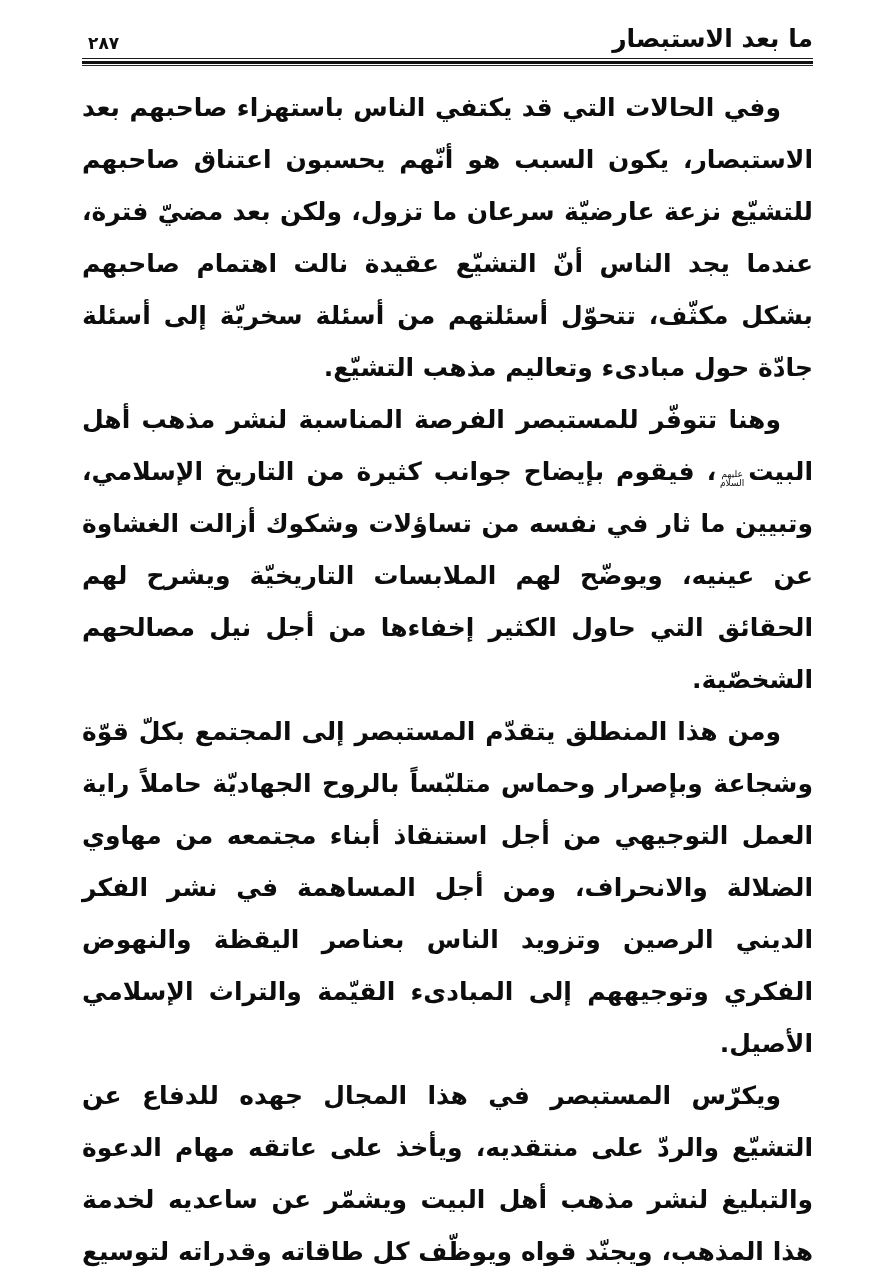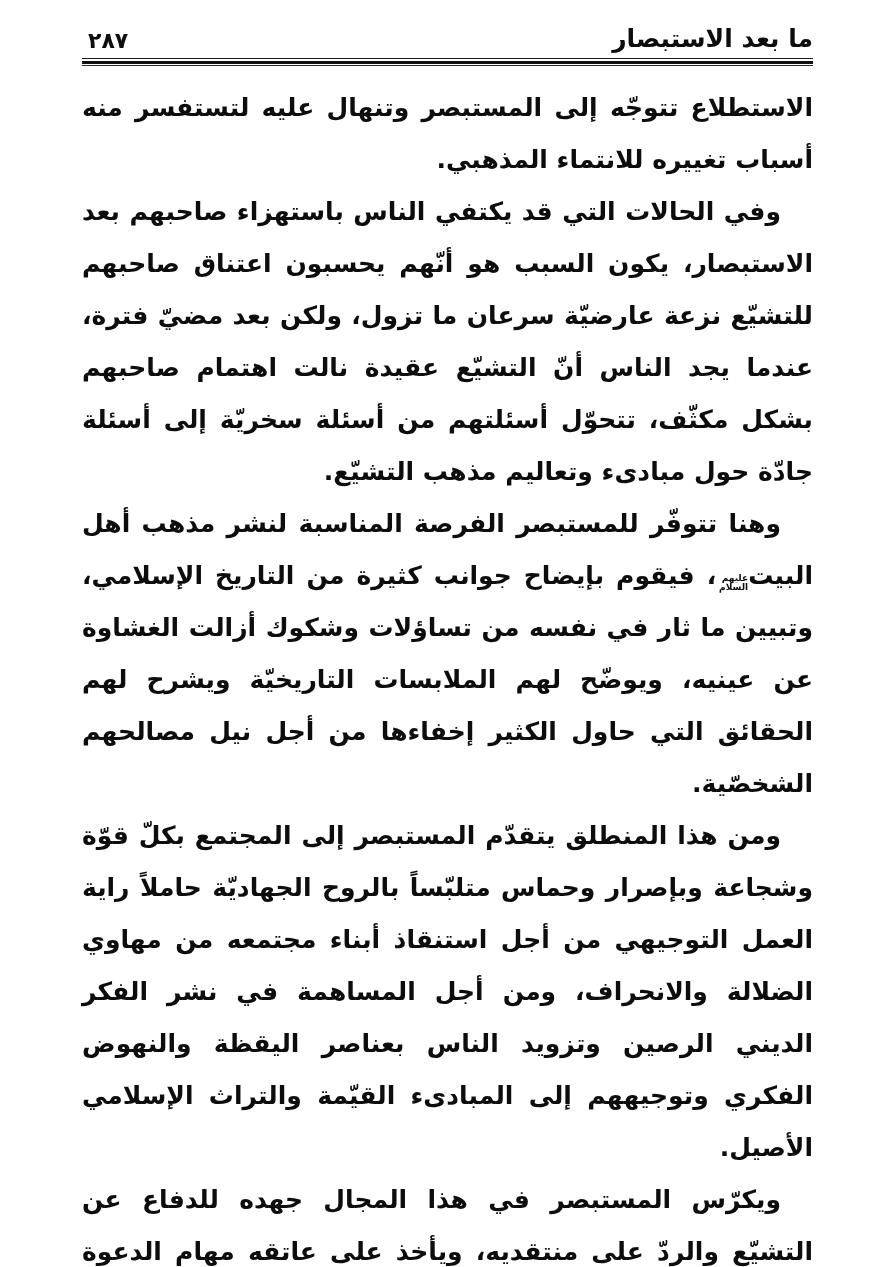--- a/index.html
+++ b/index.html
@@ -25,21 +25,21 @@
     display: flex;
     justify-content: space-between;
     align-items: flex-end;
     font-weight: bold;
   }
   .running-title {
     font-size: 25px;
     letter-spacing: 0.5px;
   }
   .page-number {
-    font-size: 22px;
+    font-size: 17px;
     padding-left: 6px;
   }
   .rule-thin {
     border-top: 1px solid #1a1a1a;
     margin-top: 5px;
   }
   .rule-thick {
     border-top: 3px solid #111111;
     margin-top: 2px;
   }
@@ -61,22 +61,23 @@
     padding: 0;
   }
   .body-text p.indent {
     text-indent: 32px;
   }
   
   .honorific {
     display: inline-block;
     width: 32px;
     font-size: 9px;
-    font-weight: bold;
+    font-weight: normal;
     line-height: 1.05;
+    text-align: center;
     vertical-align: -6px;
     white-space: normal;
     text-indent: 0;
     word-break: keep-all;
   }
 </style>
 </head>
 <body>
 
 <div class="page">
@@ -84,20 +85,19 @@
   <div class="header">
     <span class="running-title">ما بعد الاستبصار</span>
     <span class="page-number">٢٨٧</span>
   </div>
 
   <div class="rule-thin"></div>
   <div class="rule-thick"></div>
   <div class="rule-thin2"></div>
 
   <main class="body-text">
-      <p class="">الاستطلاع تتوجّه إلى المستبصر وتنهال عليه لتستفسر منه أسباب تغييره للانتماء المذهبي.</p>
       <p class="indent">وفي الحالات التي قد يكتفي الناس باستهزاء صاحبهم بعد الاستبصار، يكون السبب هو أنّهم يحسبون اعتناق صاحبهم للتشيّع نزعة عارضيّة سرعان ما تزول، ولكن بعد مضيّ فترة، عندما يجد الناس أنّ التشيّع عقيدة نالت اهتمام صاحبهم بشكل مكثّف، تتحوّل أسئلتهم من أسئلة سخريّة إلى أسئلة جادّة حول مبادىء وتعاليم مذهب التشيّع.</p>
       <p class="indent">وهنا تتوفّر للمستبصر الفرصة المناسبة لنشر مذهب أهل البيت<span class="honorific">عليهم السلام</span>، فيقوم بإيضاح جوانب كثيرة من التاريخ الإسلامي، وتبيين ما ثار في نفسه من تساؤلات وشكوك أزالت الغشاوة عن عينيه، ويوضّح لهم الملابسات التاريخيّة ويشرح لهم الحقائق التي حاول الكثير إخفاءها من أجل نيل مصالحهم الشخصّية.</p>
       <p class="indent">ومن هذا المنطلق يتقدّم المستبصر إلى المجتمع بكلّ قوّة وشجاعة وبإصرار وحماس متلبّساً بالروح الجهاديّة حاملاً راية العمل التوجيهي من أجل استنقاذ أبناء مجتمعه من مهاوي الضلالة والانحراف، ومن أجل المساهمة في نشر الفكر الديني الرصين وتزويد الناس بعناصر اليقظة والنهوض الفكري وتوجيههم إلى المبادىء القيّمة والتراث الإسلامي الأصيل.</p>
       <p class="indent">ويكرّس المستبصر في هذا المجال جهده للدفاع عن التشيّع والردّ على منتقديه، ويأخذ على عاتقه مهام الدعوة والتبليغ لنشر مذهب أهل البيت ويشمّر عن ساعديه لخدمة هذا المذهب، ويجنّد قواه ويوظّف كل طاقاته وقدراته لتوسيع آفاق رؤية أبناء مجتمعه وتصحيح أفكارهم المشوّهة حول هذا المذهب.</p>
     </main>
 
 </div>
 
 </body></html>

